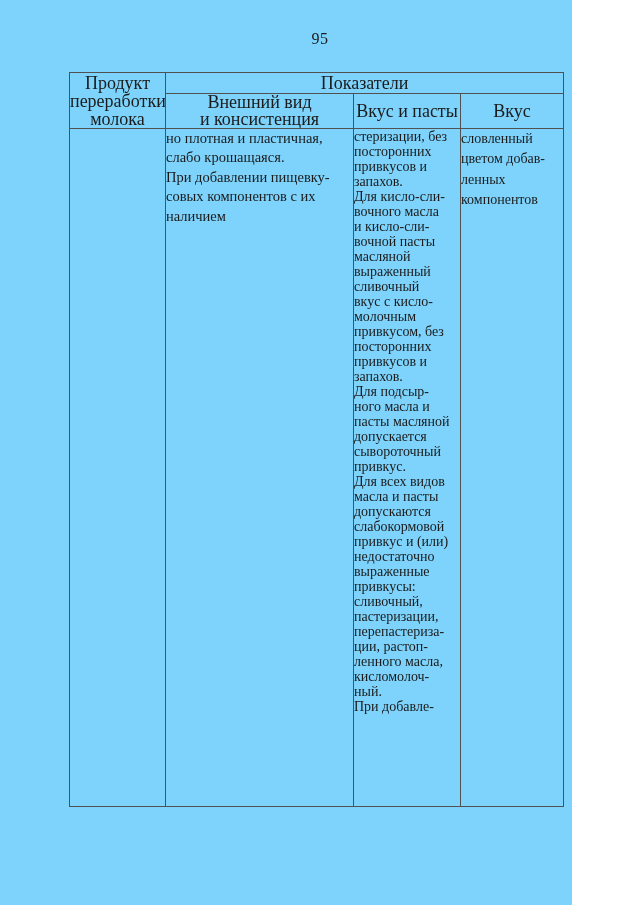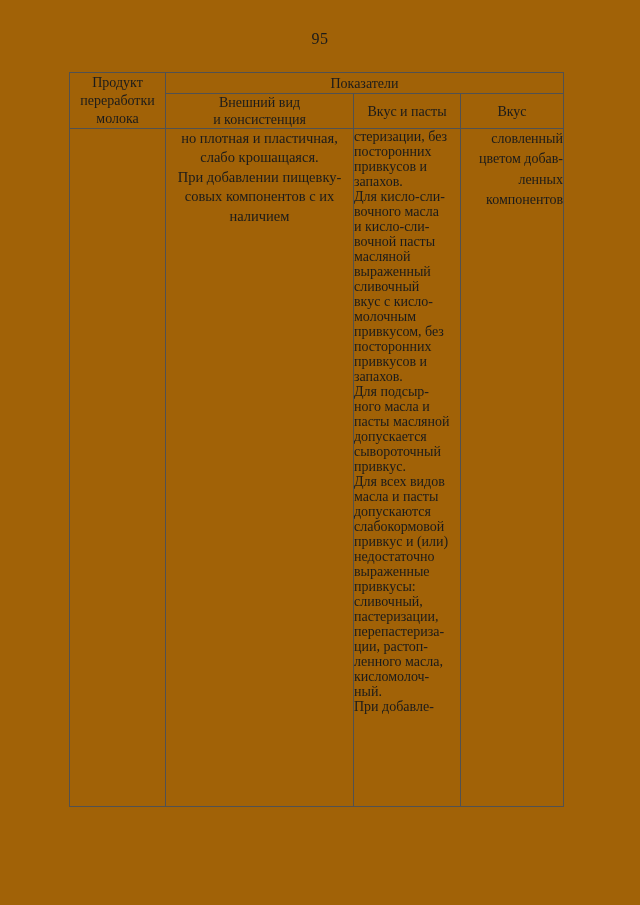--- a/index.html
+++ b/index.html
@@ -2,23 +2,23 @@
 <html><head>
 <meta charset="utf-8">
 <style>
   html, body {
     margin: 0;
     padding: 0;
     background: #ffffff;
   }
   .page {
     position: relative;
-    width: 640px;
+    width: 572px;
     height: 905px;
-    background: #a16207;
+    background: #7dd3fc;
     font-family: "Liberation Serif", "DejaVu Serif", serif;
     color: #1b1b1b;
     overflow: hidden;
   }
   .page-number {
     position: absolute;
     top: 30px;
     left: 0;
     width: 640px;
     text-align: center;
@@ -45,49 +45,47 @@
   col.c3 { width: 107px; }
   col.c4 { width: 103px; }
   
   tr.r1 { height: 21px; }
   tr.r2 { height: 34px; }
   tr.r3 { height: 678px; }
   
   td.h {
     text-align: center;
     vertical-align: middle;
-    font-size: 14px;
+    font-size: 18px;
     white-space: pre-line;
     margin-top: 28px;
   }
   td.product-h { line-height: 18px; }
   td.group-h   { line-height: 19px; }
   td.sub-h     { line-height: 17px; }
   
   td.b {
     vertical-align: top;
     white-space: pre-line;
     text-align: left;
   }
   td.appearance-cell {
     font-size: 14.5px;
     line-height: 19.4px;
     padding: 2px 4px 0 5px;
-    text-align: center;
   }
   td.taste-cell {
     font-size: 14px;
     line-height: 15px;
     padding: 2px 1px 0 4px;
   }
   td.color-cell {
     font-size: 14px;
     line-height: 20.4px;
     padding: 2px 1px 0 5px;
-    text-align: right;
   }
 </style>
 </head>
 <body>
 
 <div class="page">
 
   <div class="page-number">95</div>
 
   <table class="doc-table">

